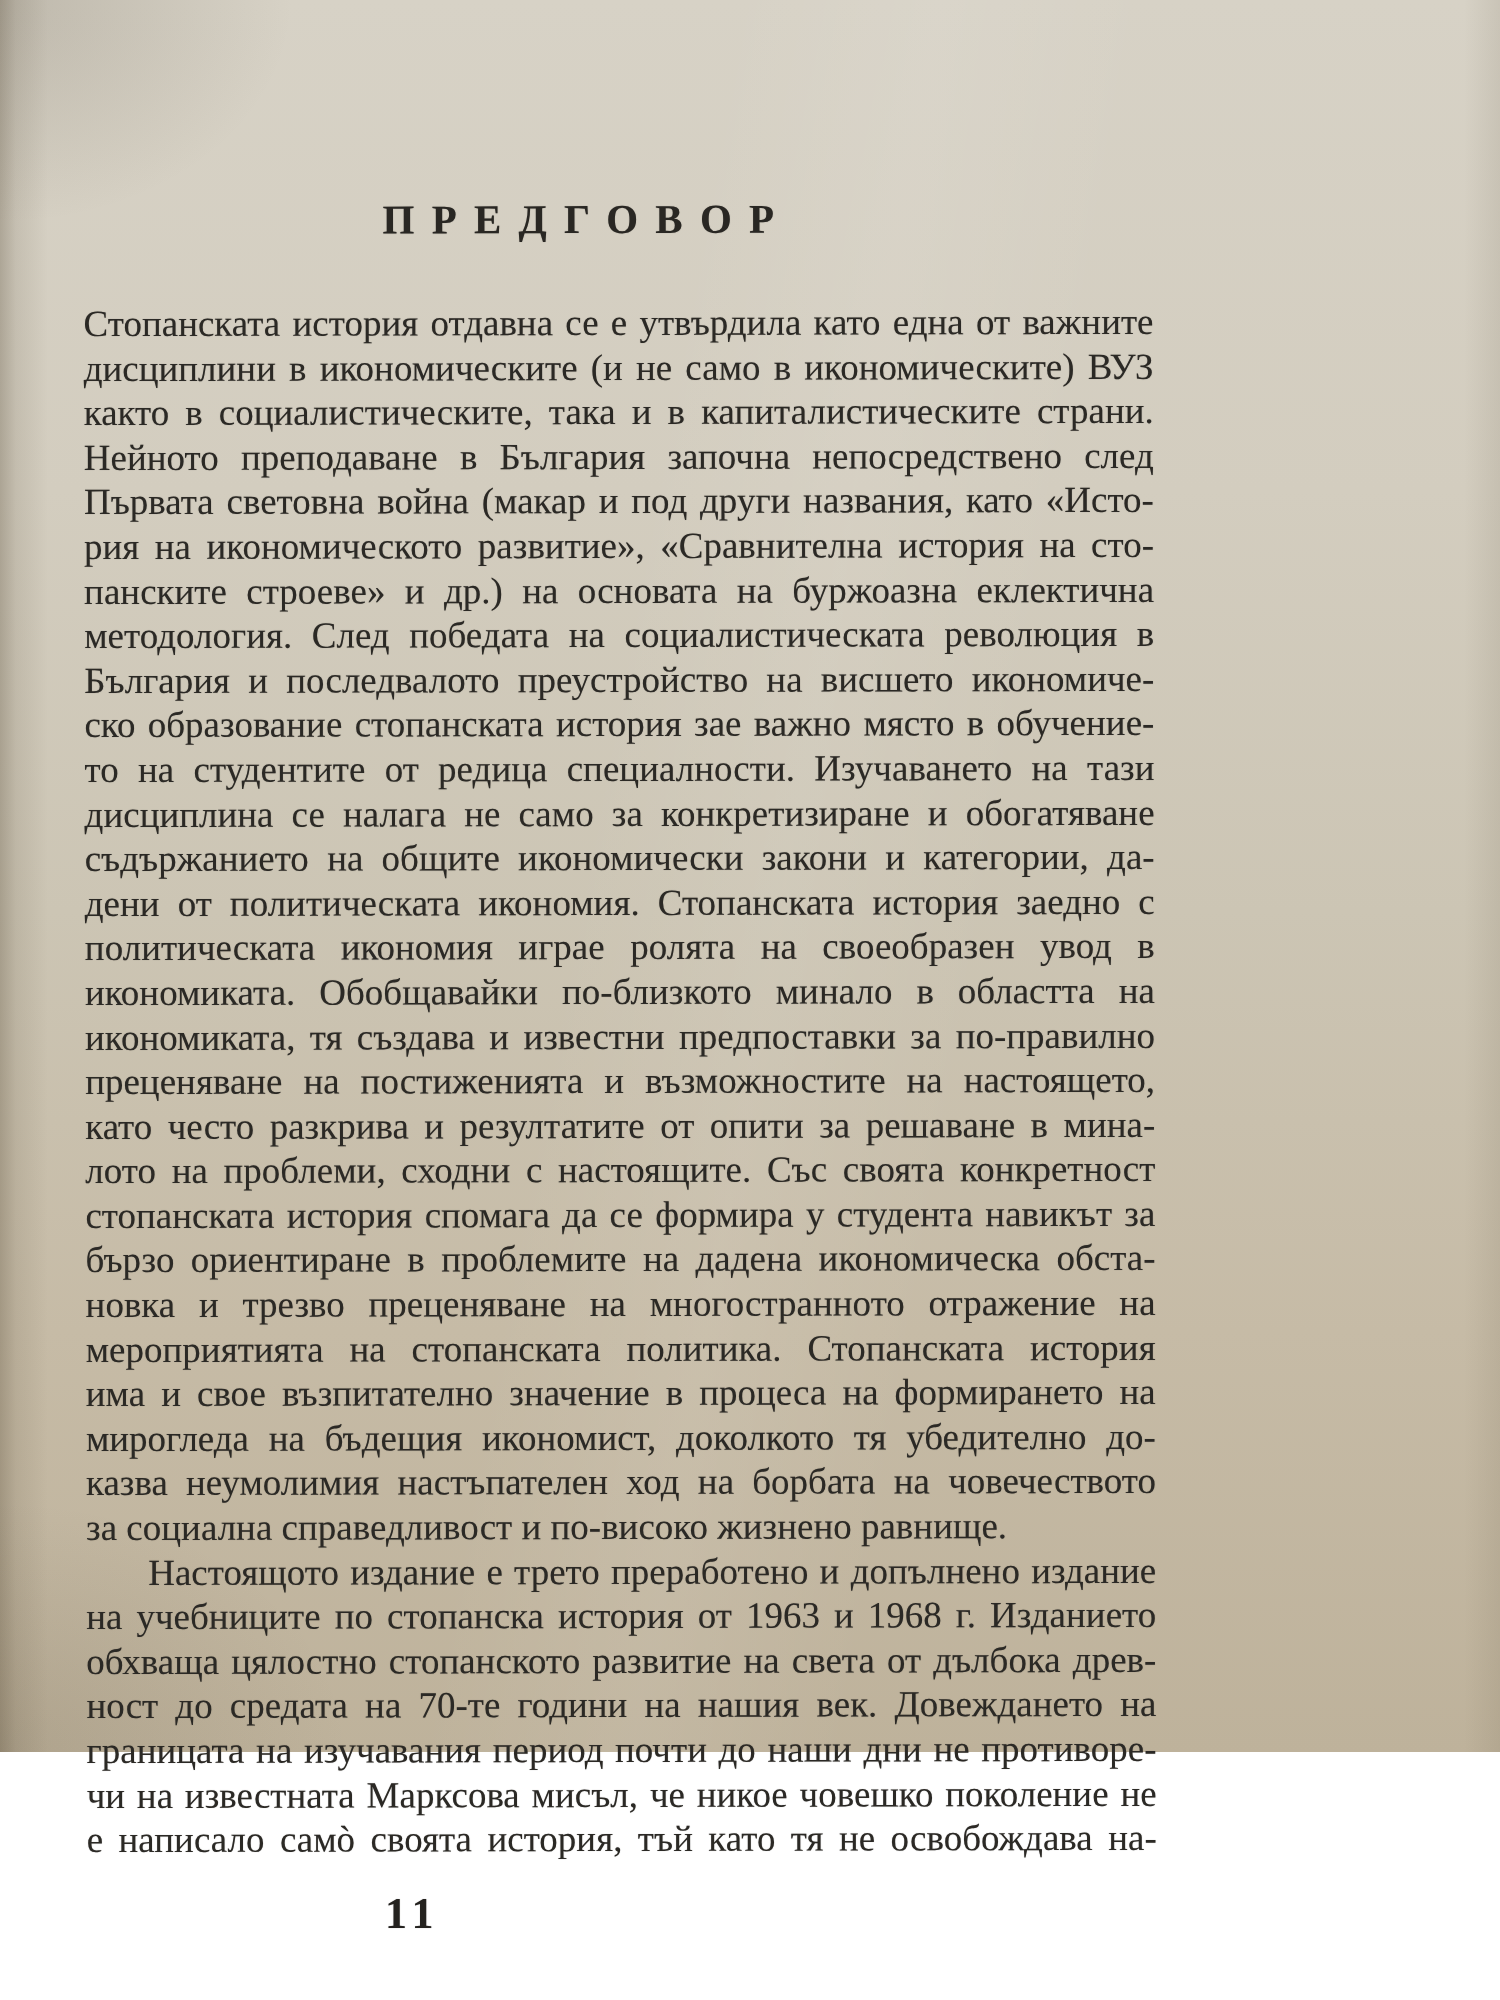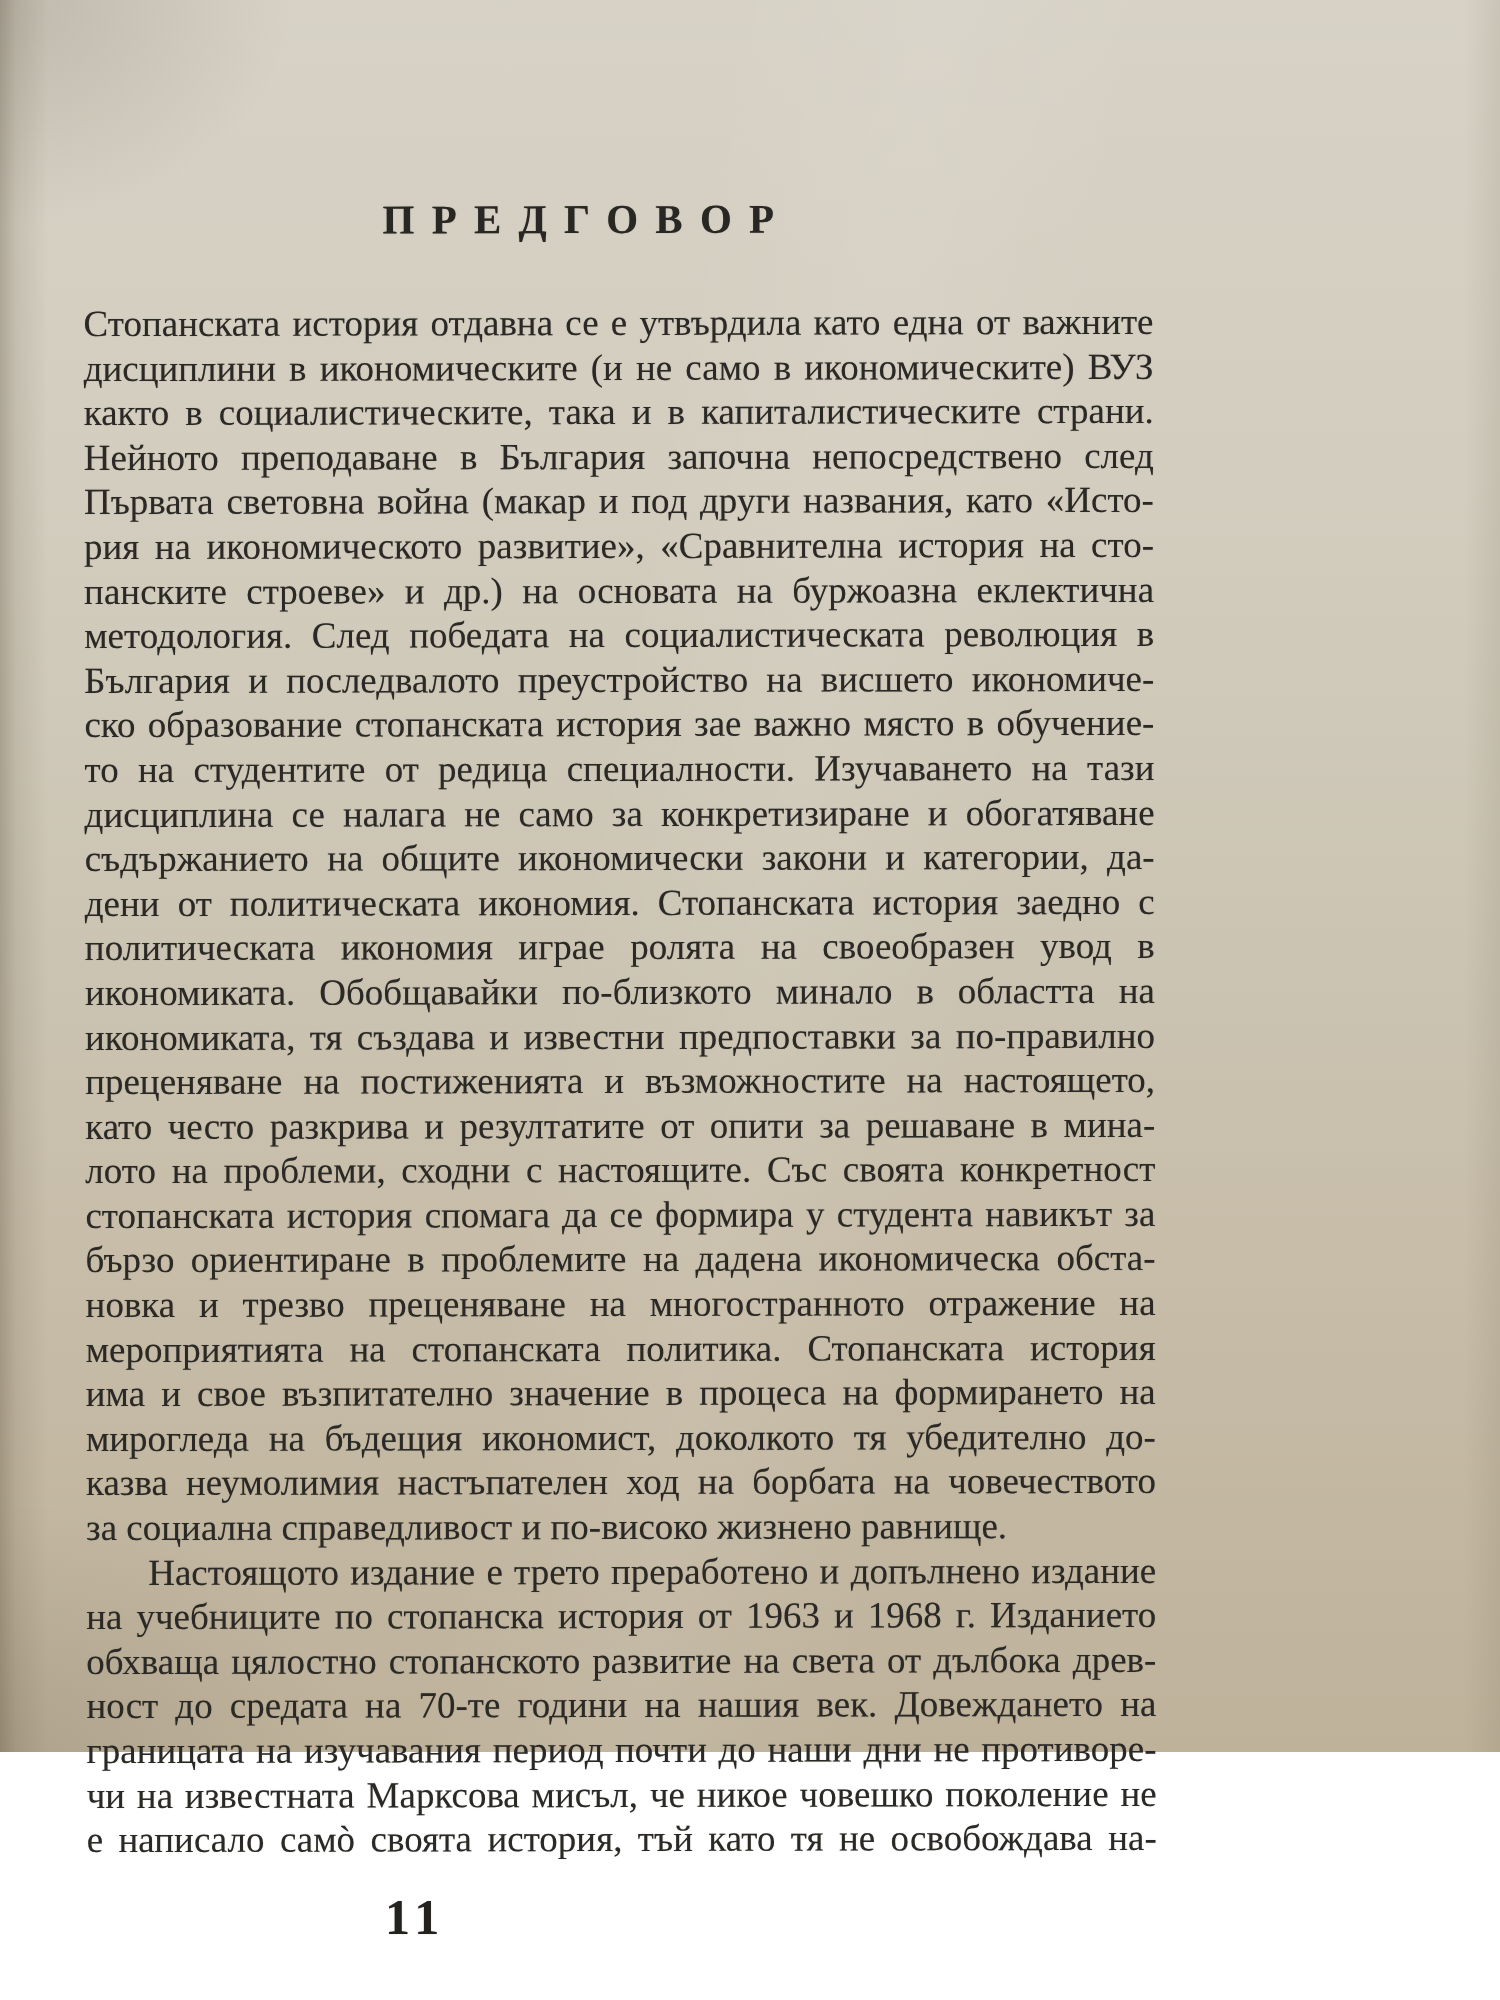--- a/index.html
+++ b/index.html
@@ -57,21 +57,21 @@
   .line.para-end {
     text-align-last: left;
   }
   .line.indent {
     text-indent: 62px;
   }
   .page-number {
     position: absolute;
     left: 385px;
     top: 1888px;
-    font-size: 50px;
+    font-size: 44px;
     font-weight: bold;
     letter-spacing: 7px;
     color: #24221f;
     text-shadow: 0 0 1px rgba(36,34,31,0.4);
   }
 </style>
 </head>
 <body>
 
 <div class="page">

